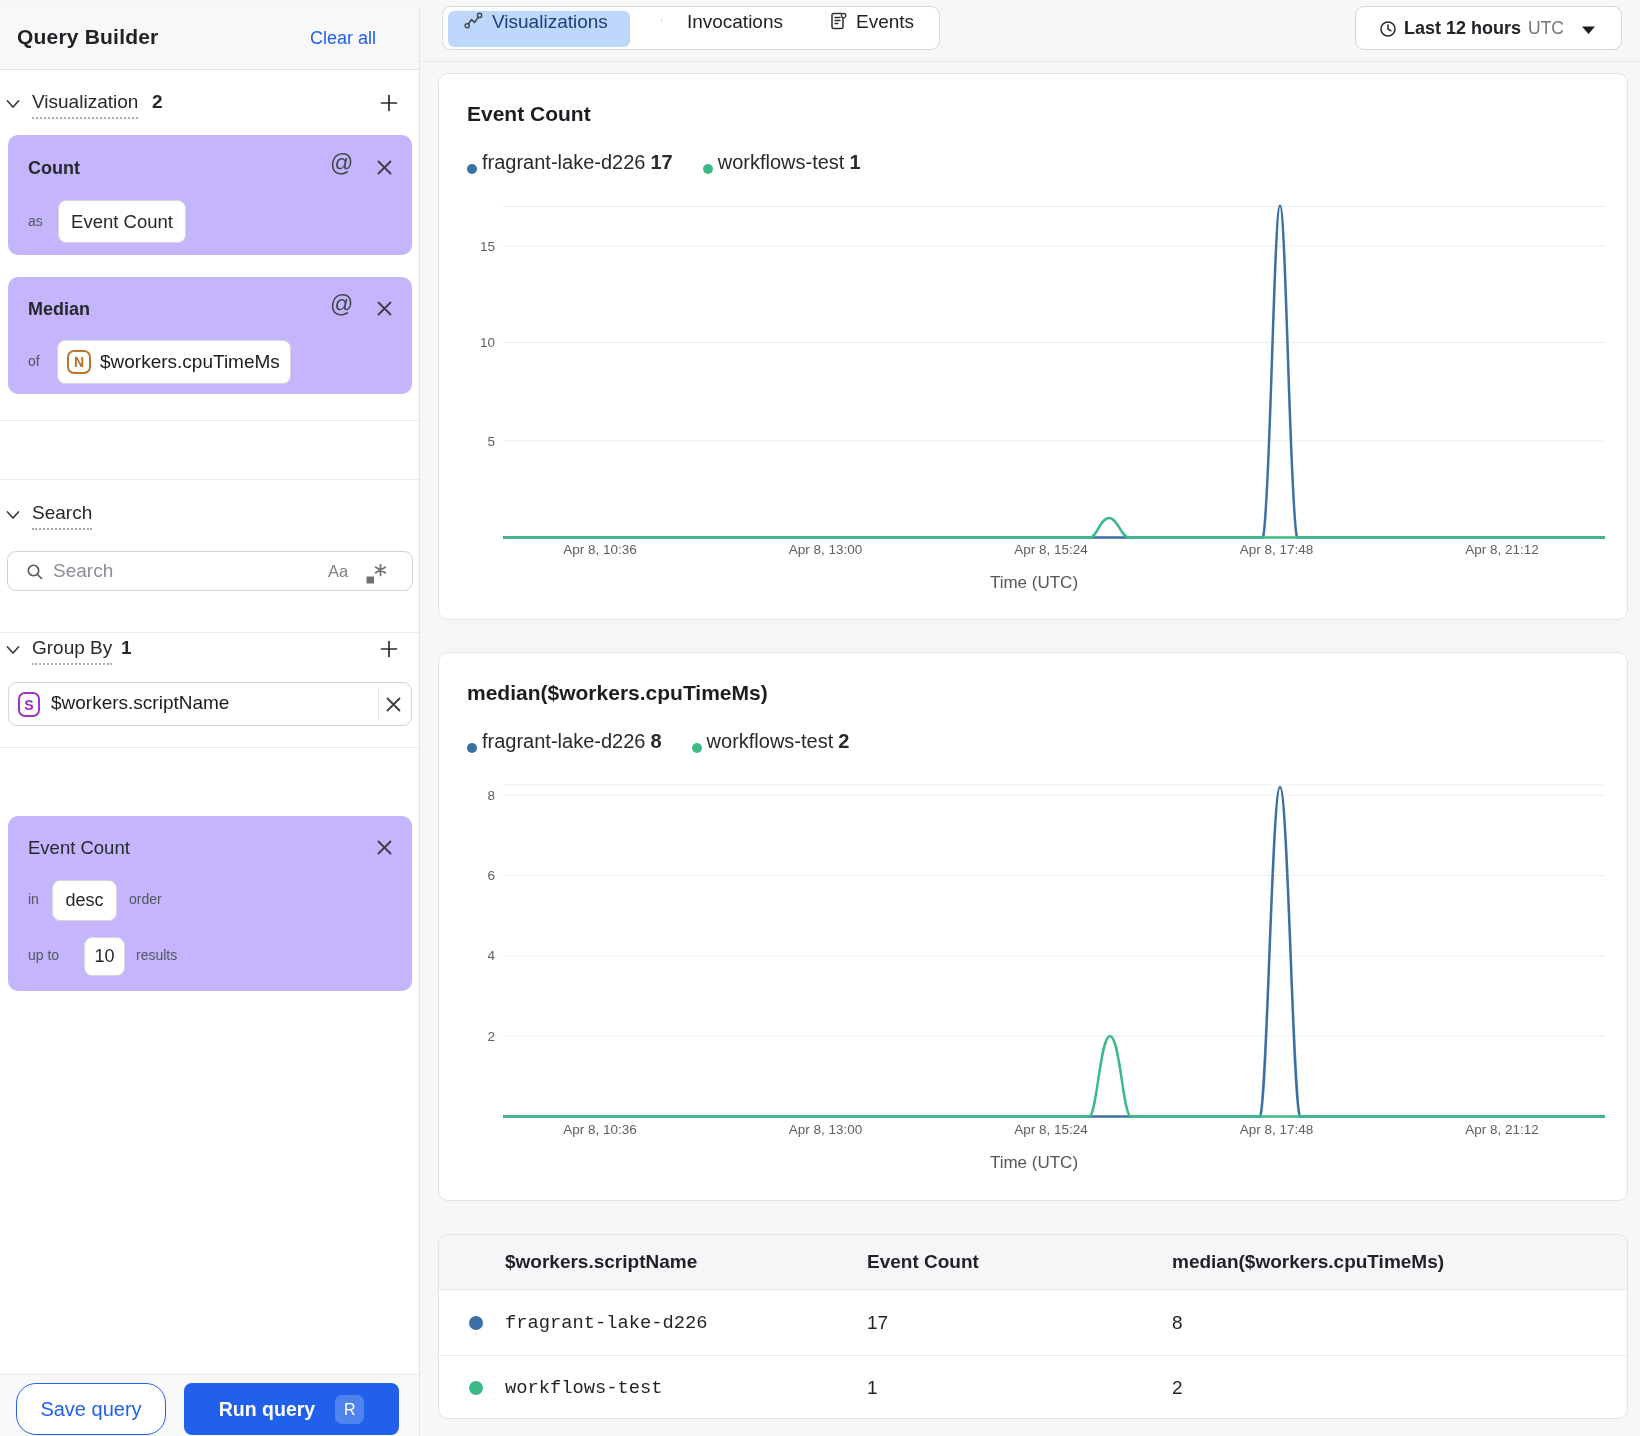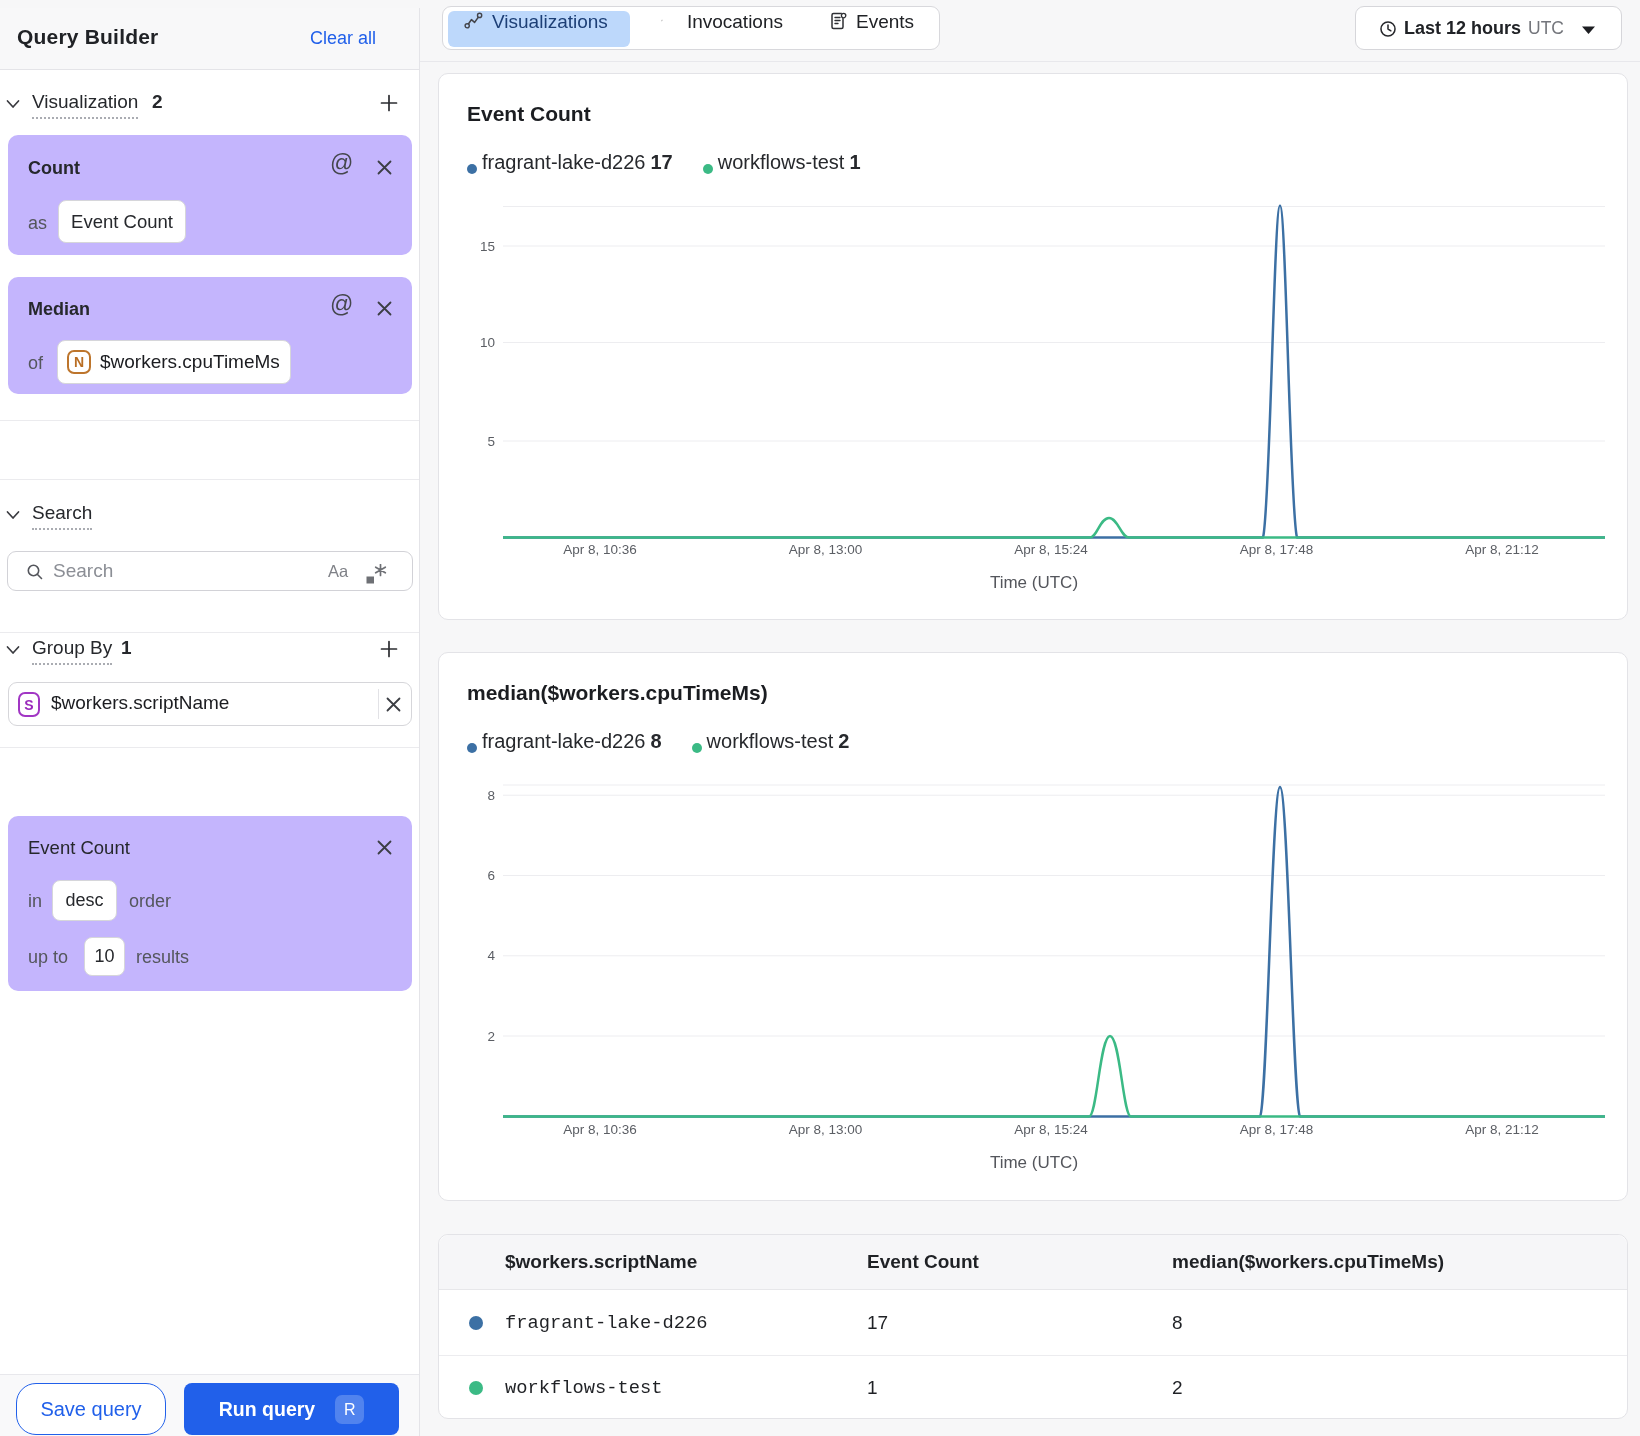--- a/index.html
+++ b/index.html
@@ -14,21 +14,21 @@
 .sechead { position:absolute; left:0; width:419px; height:30px; }
 .sechead .chev { position:absolute; left:5px; top:8px; }
 .sechead .lbl { position:absolute; left:32px; top:2px; font-size:19px; color:#26282c; border-bottom:2px dotted #aaacb2; padding-bottom:4px; }
 .sechead .cnt { position:absolute; font-size:19px; font-weight:700; color:#26282c; top:2px; }
 .sechead .plus { position:absolute; right:20px; top:4px; }
 .divider { position:absolute; left:0; width:419px; height:1px; background:#ebebee; }
 .gcard { position:absolute; left:8px; width:404px; background:#c4b5fd; border-radius:10px; }
 .gcard .clbl { position:absolute; left:20px; font-size:18px; font-weight:700; color:#26282c; }
 .icbtn { position:absolute; }
 .chip { position:absolute; background:#fff; border:1px solid #d6d6da; border-radius:8px; }
-.graytx { position:absolute; font-size:18px; color:#54565c; }
+.graytx { position:absolute; font-size:14px; color:#54565c; }
 
 #sb-foot { position:absolute; left:0; top:1366px; width:419px; height:70px; background:#f9f9fa; border-top:1px solid #e8e8ec; }
 #savebtn { position:absolute; left:16px; top:8px; width:150px; height:52px; background:#fff; border:1px solid #2160ea; border-radius:20px; color:#2160ea; font-size:20px; font-weight:400; text-align:center; line-height:50px; }
 #runbtn { position:absolute; left:184px; top:8px; width:215px; height:52px; background:#2160ea; border-radius:8px; color:#fff; font-size:19.5px; font-weight:600; display:flex; align-items:center; justify-content:center; gap:20px; }
 #runbtn .kbd { display:inline-block; width:29px; height:29px; background:rgba(255,255,255,.22); border-radius:7px; font-size:16px; font-weight:400; text-align:center; line-height:29px; }
 
 #topbar { position:absolute; left:420px; top:0; width:1220px; height:62px; background:#f7f7f8; border-bottom:1px solid #e8e8ec; }
 #tabs { position:absolute; left:442px; top:6px; width:498px; height:44px; background:#fff; border:1px solid #d8d8dc; border-radius:9px; }
 .tab { position:absolute; top:4px; height:36px; border-radius:6px; display:flex; font-size:19px; }
 #tab1 { left:5px; width:182px; background:#bdd8fb; color:#1d3f76; font-weight:500; }

